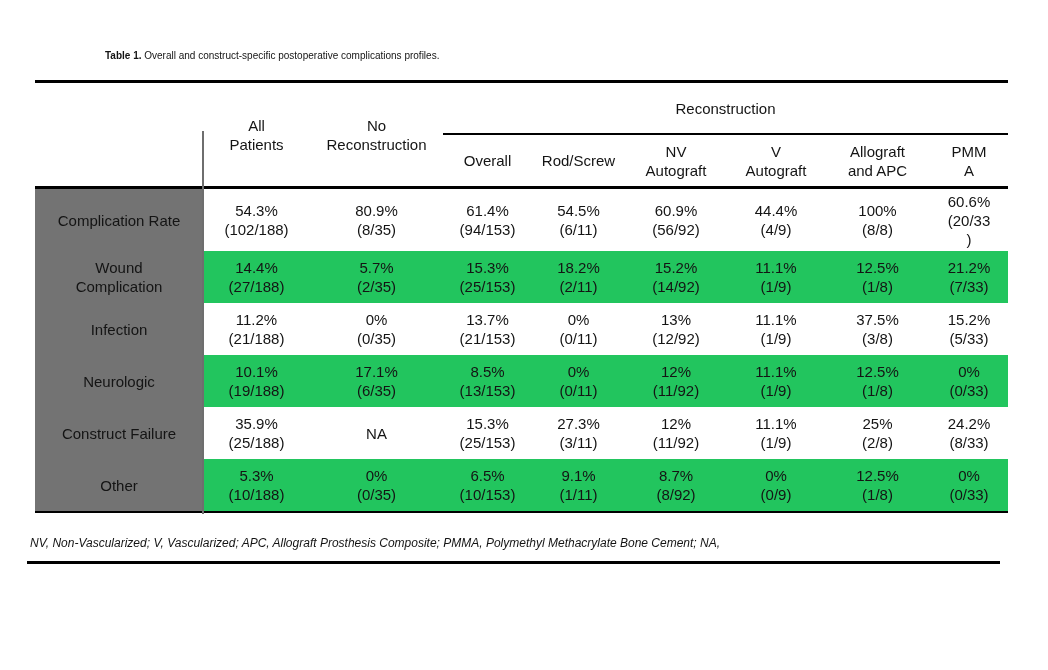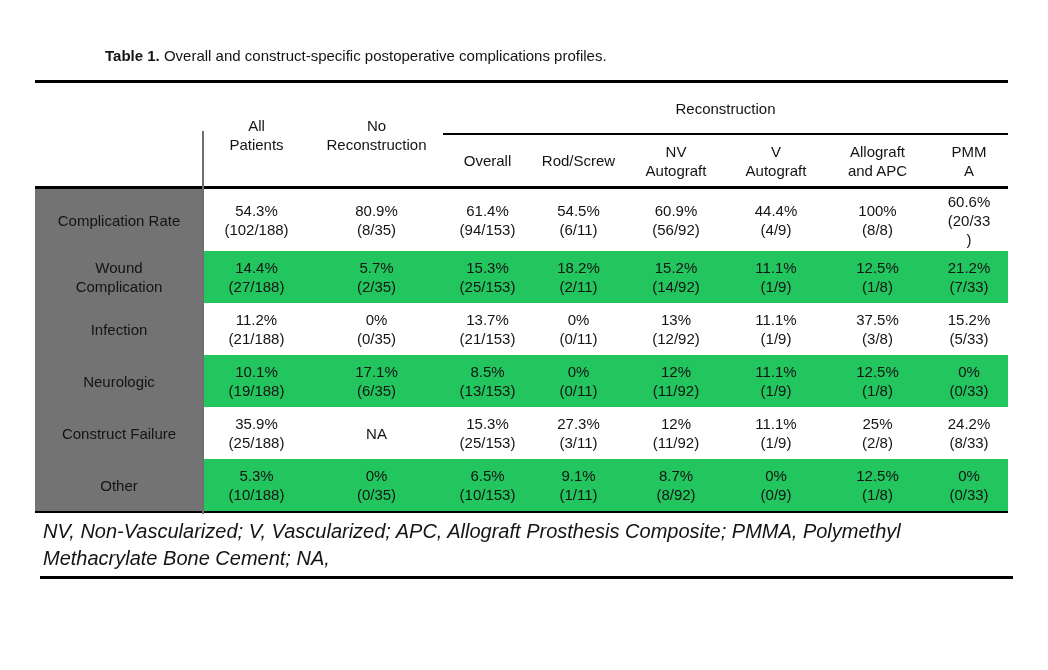--- a/index.html
+++ b/index.html
@@ -9,21 +9,21 @@
     height: 670px;
     background: #ffffff;
     font-family: "Liberation Sans", "DejaVu Sans", sans-serif;
     color: #141414;
     overflow: hidden;
   }
   .title {
     position: absolute;
     left: 105px;
     top: 46px;
-    font-size: 15px;
+    font-size: 10px;
     line-height: 20px;
     white-space: nowrap;
   }
   .title .bold { font-weight: bold; }
   table.tbl {
     position: absolute;
     left: 35px;
     top: 80px;
     width: 973px;
     border-collapse: collapse;
@@ -55,28 +55,28 @@
   .vline {
     position: absolute;
     left: 202px;
     top: 131px;
     width: 2px;
     height: 383px;
     background: #6e6e6e;
   }
   .footnote {
     position: absolute;
-    left: 40px;
+    left: 27px;
     top: 514px;
     width: 973px;
     box-sizing: border-box;
-    font-size: 20px;
+    font-size: 12px;
     font-style: italic;
     line-height: 27px;
-    padding: 4px 3px 4px 3px;
+    padding: 16px 3px 4px 3px;
     border-bottom: 3px solid #000;
   }
 </style>
 </head>
 <body>
 
 <div class="page">
 
   <div class="title">
     <span class="bold">Table 1.</span><span> Overall and construct-specific postoperative complications profiles.</span>

